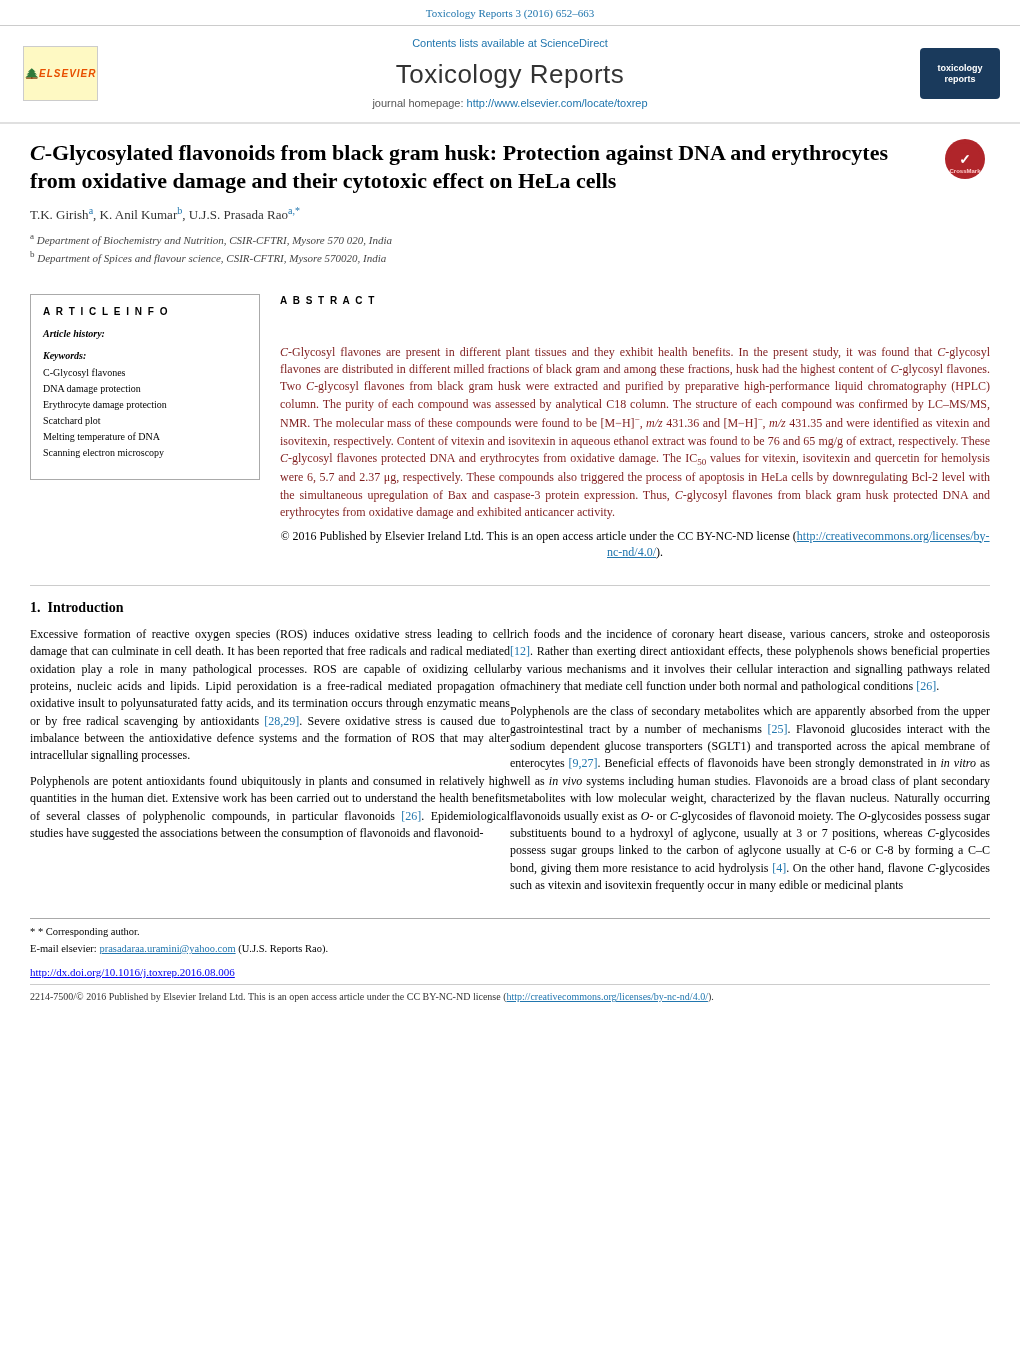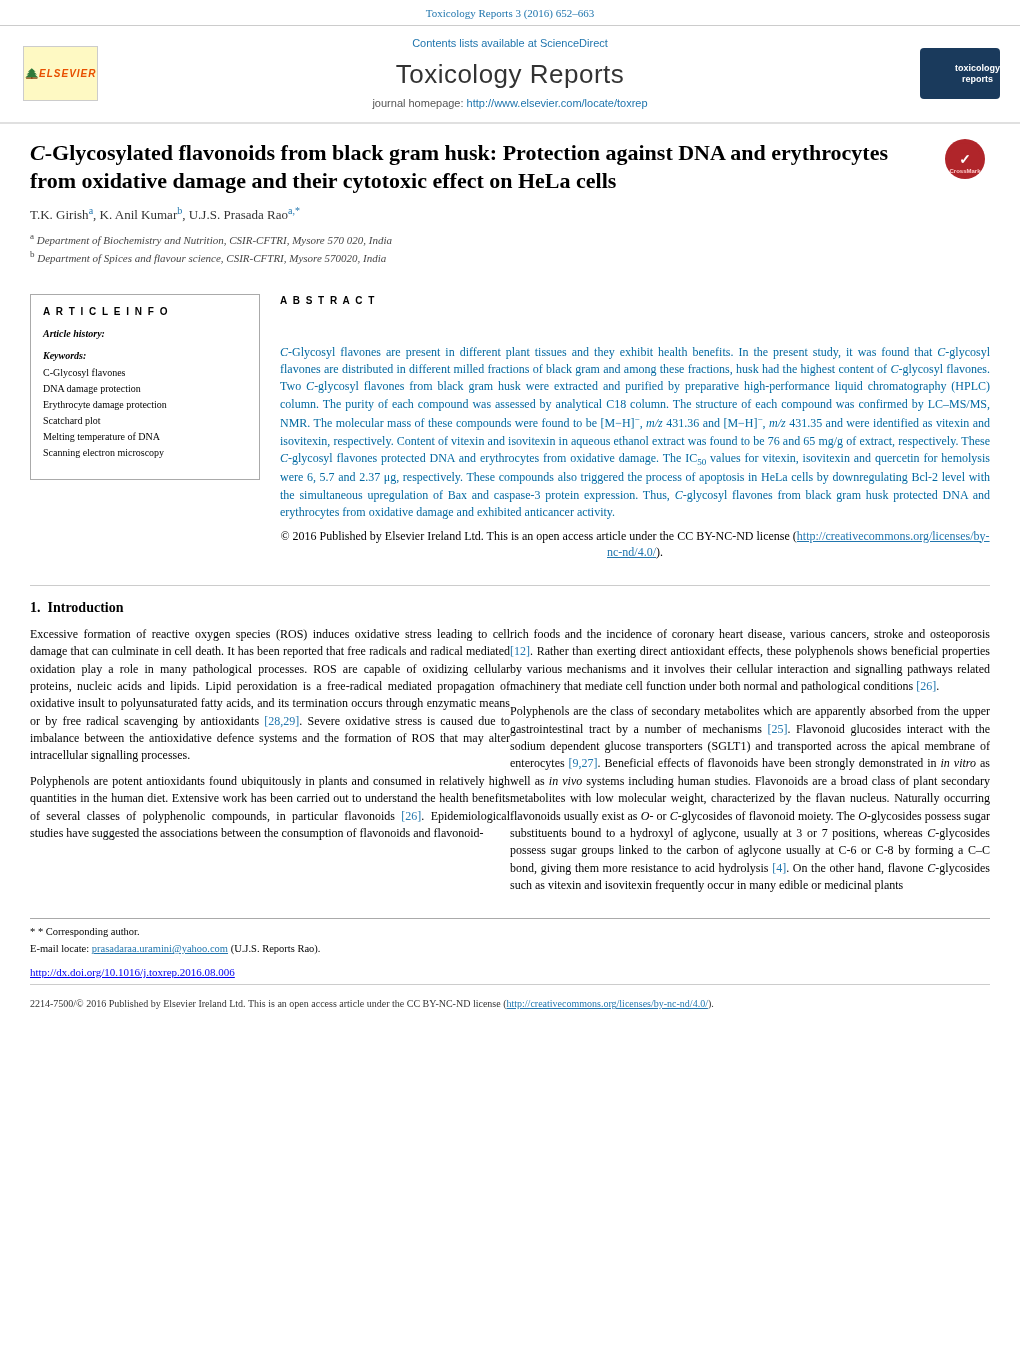--- a/index.html
+++ b/index.html
@@ -89,21 +89,21 @@
       color: #2176ae;
       text-decoration: none;
     }
     .journal-logo-right {
       width: 80px;
       height: 51px;
       background: #1a3a5c;
       border-radius: 4px;
       display: flex;
       flex-direction: column;
-      align-items: flex-end;
+      align-items: center;
       justify-content: center;
       color: #fff;
       font-family: Arial, sans-serif;
       font-size: 8px;
       font-weight: bold;
     }
     .tox-logo-text {
       font-size: 9px;
       line-height: 1.2;
       text-align: center;
@@ -216,21 +216,21 @@
       line-height: 1.6;
     }
     
     .abstract-section {
       margin-bottom: 12px;
     }
     .abstract-text {
       font-size: 12px;
       text-align: justify;
       line-height: 1.45;
-      color: #0369a1;
+      color: #7f1d1d;
       margin-top: 36px;
     }
     .abstract-copyright {
       font-size: 12px;
       text-align: center;
       margin-top: 6px;
       color: #000;
     }
     .abstract-copyright a {
       color: #2176ae;
@@ -290,21 +290,21 @@
     .footer-doi {
       color: #2176ae;
       font-size: 11px;
       margin-top: 8px;
       margin-bottom: 4px;
     }
     .footer-copyright {
       font-size: 10px;
       color: #333;
       border-top: 1px solid #ccc;
-      padding-top: 12px;
+      padding-top: 5px;
       margin-top: 4px;
     }
     sup { vertical-align: super; font-size: 0.75em; }
     sub { vertical-align: sub; font-size: 0.75em; }
   </style>
 </head>
 <body>
 
 <div class="page">
 
@@ -435,21 +435,21 @@
         </div>
       </div>
     </div>
 
     <div class="footnote-section">
       <div class="footnote-item">
         <span>* </span>
         <span>* Corresponding author.</span>
       </div>
       <div class="footnote-item">
-        <span>E-mail locate:</span>
+        <span>E-mail elsevier:</span>
         <a href="#" style="color:#2176ae;">prasadaraa.uramini@yahoo.com</a>
         <span>(U.J.S. Reports Rao).</span>
       </div>
     </div>
 
     <div class="footer-doi">
       <a href="#">http://dx.doi.org/10.1016/j.toxrep.2016.08.006</a>
     </div>
     <div class="footer-copyright">
       2214-7500/© 2016 Published by Elsevier Ireland Ltd. This is an open access article under the CC BY-NC-ND license (<a href="#" style="color:#2176ae;">http://creativecommons.org/licenses/by-nc-nd/4.0/</a>).

